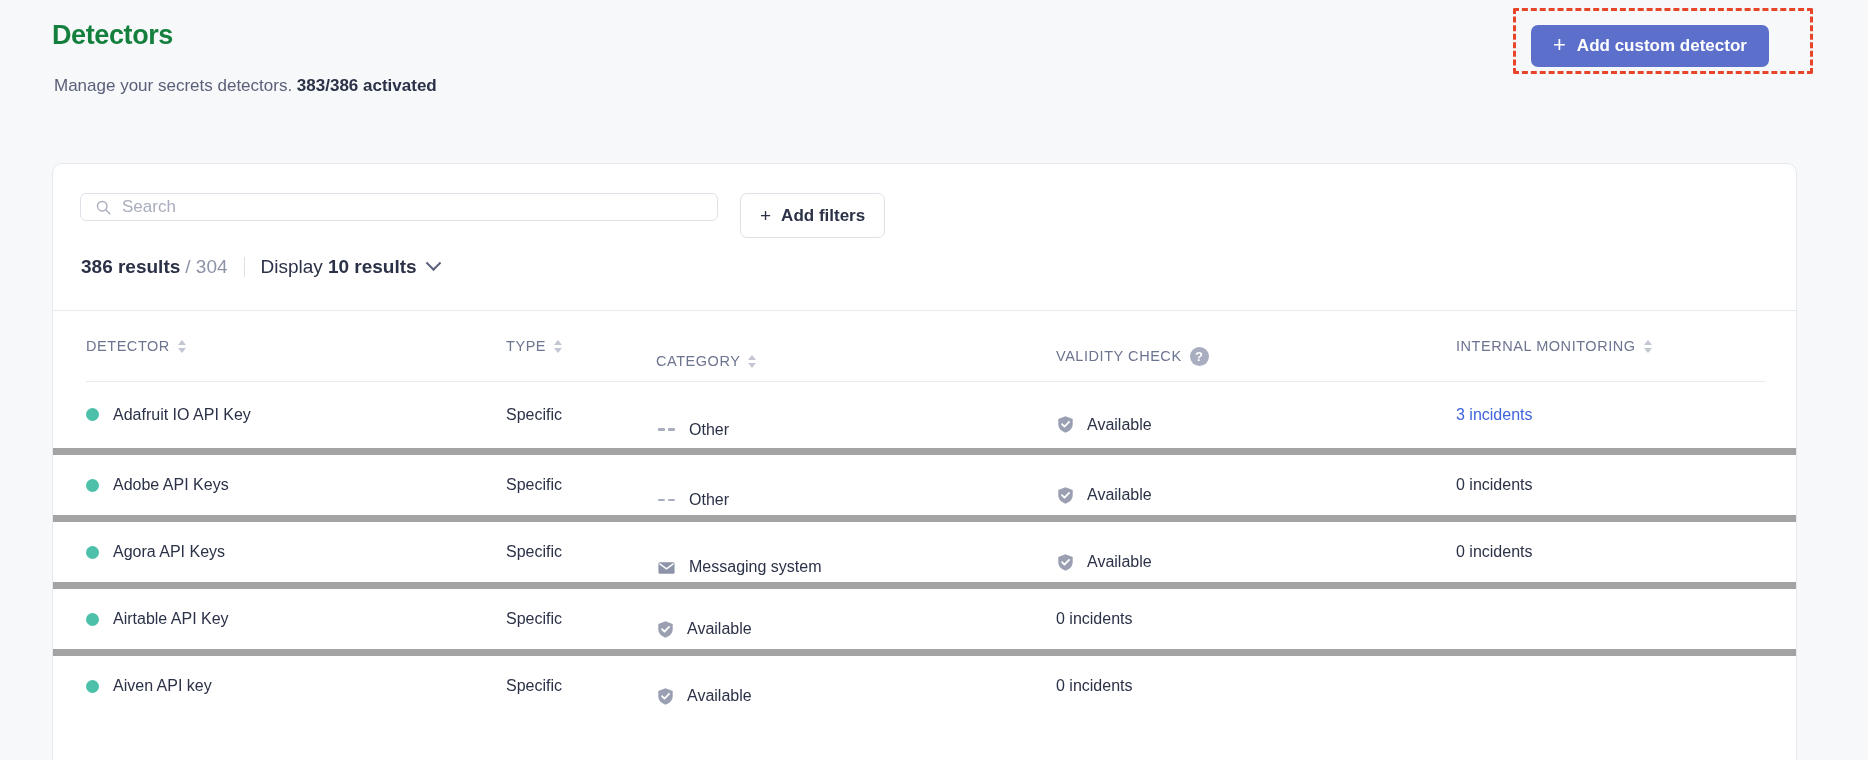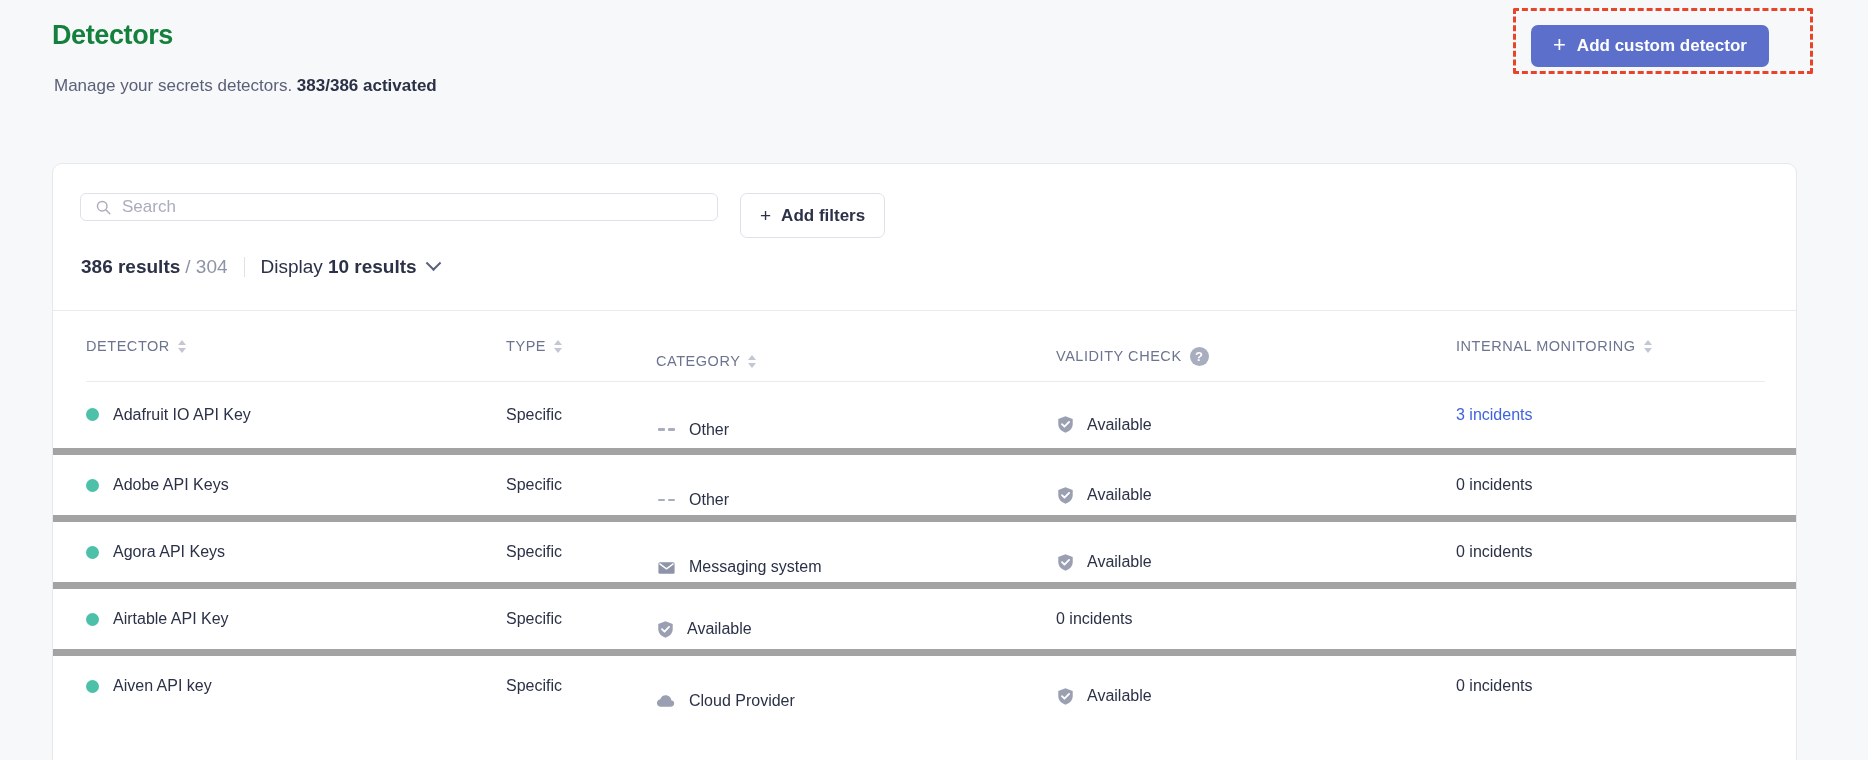--- a/index.html
+++ b/index.html
@@ -455,28 +455,20 @@
           </div>
         </div>
         <div class="row body">
           <div class="col-detector cell">
             <span class="status-dot" style="background:#4cc0a8"></span>
             <span>Aiven API key</span>
           </div>
           <div class="col-type cell">
             <span>Specific</span>
           </div>
-          <div class="col-category cell">
-            <span class="cat-icon">
-              <svg viewBox="0 0 22 16" width="21" height="16">
-                <path d="M5.4 14.4c-2.5 0-4.4-1.8-4.4-4.1 0-2.1 1.6-3.8 3.7-4.1C5.4 3.6 7.8 1.8 10.6 1.8c3.3 0 6 2.4 6.3 5.5 2 .3 3.1 1.7 3.1 3.4 0 2-1.6 3.7-4 3.7z" fill="#9aa0b2"></path>
-              </svg>
-            </span>
-            <span>Cloud Provider</span>
-          </div>
           <div class="col-validity cell">
             <svg class="shield-icon" viewBox="0 0 20 20">
               <path d="M10 1.2 L17.6 4.1 V9.6 c0 4.6-3.2 7.6-7.6 9.2 C5.6 17.2 2.4 14.2 2.4 9.6 V4.1 Z" fill="#9aa0b2"></path>
               <path d="M6.3 9.7 L8.9 12.3 L13.8 7.2" fill="none" stroke="#ffffff" stroke-width="1.9" stroke-linecap="round" stroke-linejoin="round"></path>
             </svg>
             <span>Available</span>
           </div>
           <div class="col-monitoring cell">
             <span class="">0 incidents</span>
           </div>

